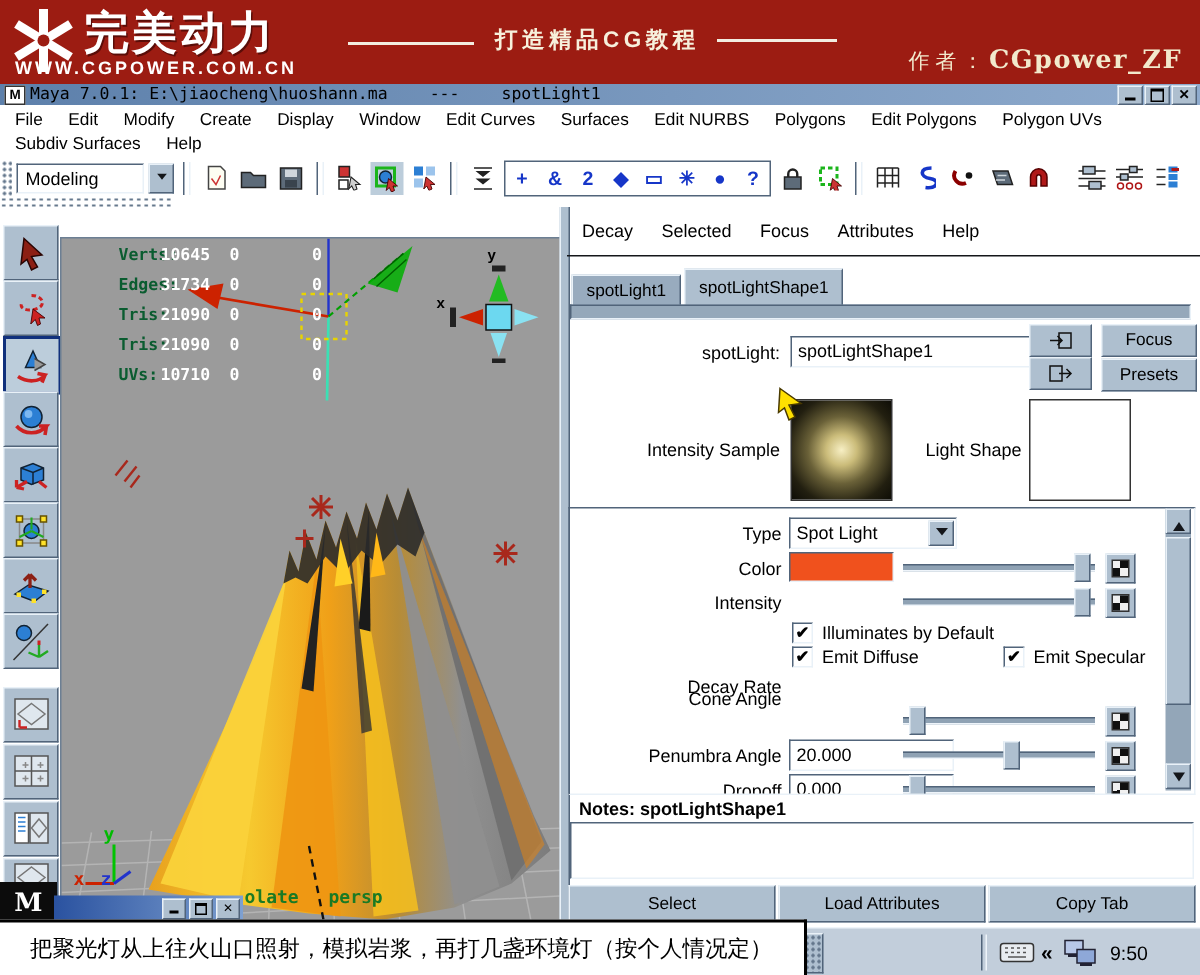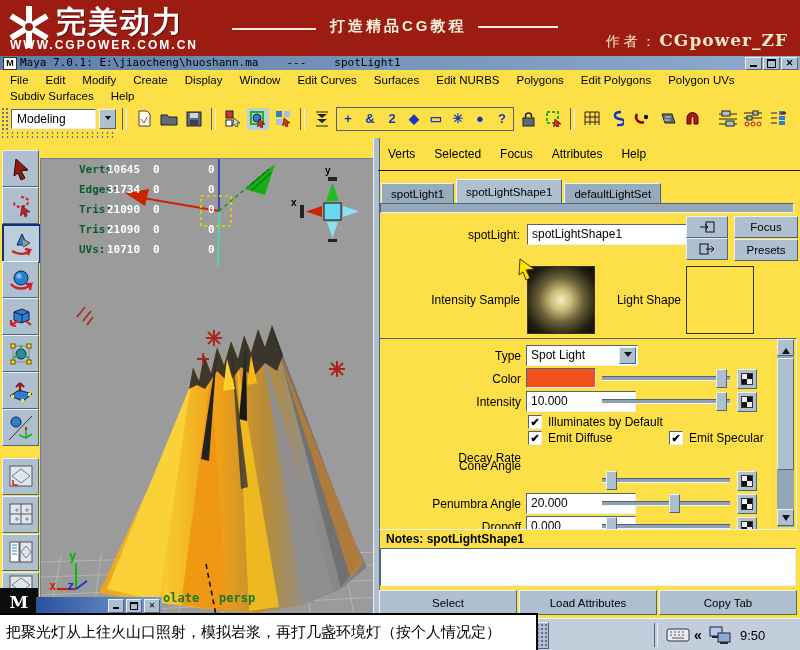--- a/index.html
+++ b/index.html
@@ -1,16 +1,16 @@
 <!DOCTYPE html>
 <html><head>
 <meta charset="utf-8">
 <style>
   html,body{margin:0;padding:0;background:#555;}
-  .app{position:relative;width:800px;height:650px;background:#fde047;overflow:hidden;
+  .app{position:relative;width:800px;height:650px;background:#ffffff;overflow:hidden;
        font-family:"Liberation Sans",sans-serif;color:#000;}
   .abs{position:absolute;}
   .raised{background:#aebfcf;border:1px solid;border-color:#e9f1f8 #51647a #51647a #e9f1f8;}
   .sunken{border:1px solid;border-color:#51647a #e9f1f8 #e9f1f8 #51647a;}
   .btn{display:flex;align-items:center;justify-content:center;cursor:default;font-size:11.5px;}
   .white{background:#fff;}
   .menu-item{font-size:11.5px;padding:1px 2px;white-space:nowrap;}
   .mono{font-family:"DejaVu Sans Mono",monospace;}
   
   .banner{left:0;top:0;width:800px;height:56px;background:#9c1c12;}
@@ -66,21 +66,21 @@
   .checker i{display:block;width:10px;height:10px;margin:3px auto;
      background:conic-gradient(#101010 0 25%,#f0f0f0 0 50%,#101010 0 75%,#f0f0f0 0);border:1px solid #333;}
   .cb{width:12px;height:12px;background:#fff;display:flex;align-items:center;justify-content:center;
       font-size:11px;font-weight:bold;line-height:10px;}
   .cblabel{font-size:12px;margin-left:6px;white-space:nowrap;}
   .scroll-arrow{width:0;height:0;border:4px solid transparent;}
   .up{border-bottom:6px solid #14161a;margin-top:2px;}
   .down{border-top:6px solid #14161a;margin-top:5px;}
   
   .caption{left:0;top:613px;width:538px;height:37px;background:#fff;border-top:2px solid #000;border-right:2px solid #000;
-      font-size:15px;display:flex;align-items:center;padding-left:6px;box-sizing:border-box;z-index:30;}
+      font-size:15px;display:flex;align-items:center;padding-left:20px;box-sizing:border-box;z-index:30;}
   .taskbar{left:0;top:618px;width:800px;height:32px;background:#c2cedb;border-top:1px solid #eef4fa;z-index:10;}
   .minibar{left:36px;top:597px;width:126px;height:17px;background:linear-gradient(90deg,#2a52a0,#7ea0d0);display:flex;align-items:center;justify-content:flex-end;z-index:5;}
   .mini-btn{width:14px;height:12px;margin-right:2px;font-size:8px;}
   .mayalogo{left:0;top:588px;width:38px;height:27px;background:#0c0c0c;color:#fff;display:flex;align-items:center;justify-content:center;
       font-family:"DejaVu Serif",serif;font-weight:bold;font-size:17px;z-index:4;}
 </style>
 </head>
 <body>
 
 <div class="app">
@@ -523,32 +523,31 @@
     <span class="abs mono" style="left:8px;top:420px;color:#cc2200;font-weight:bold;font-size:12px">x</span>
     <span class="abs mono" style="left:26px;top:420px;color:#2233cc;font-weight:bold;font-size:12px">z</span>
     
     <span class="vp-green" style="left:122px;top:432px">olate</span>
     <span class="vp-green" style="left:178px;top:432px">persp</span>
   </div>
 
   <div class="abs ae-sep"></div>
 
   <div class="abs ae-menus">
-    <span class="menu-item" style="font-size:12px">Verts</span>
+    <span class="menu-item" style="font-size:12px">Decay</span>
     <span class="menu-item" style="font-size:12px">Selected</span>
     <span class="menu-item" style="font-size:12px">Focus</span>
     <span class="menu-item" style="font-size:12px">Attributes</span>
     <span class="menu-item" style="font-size:12px">Help</span>
   </div>
   <div class="abs ae-line"></div>
 
   <div class="abs tabs">
     <div class="tab">spotLight1</div>
     <div class="tab active">spotLightShape1</div>
-    <div class="tab">defaultLightSet</div>
   </div>
   <div class="abs sunken" style="left:380px;top:203px;width:412px;height:8px;background:#95a8ba"></div>
 
   <span class="aelabel" style="left:379px;top:228px">spotLight:</span>
   <div class="abs sunken field" style="left:527px;top:224px;width:150px;height:17px"><span>spotLightShape1</span></div>
   <div class="abs raised btn" style="left:686px;top:216px;width:40px;height:20px">
     <svg width="16" height="12">
         <rect x="7" y="1" width="8" height="10" fill="none" stroke="#111"></rect>
         <path d="M1 6 h8 m-3 -3 l3 3 -3 3" stroke="#111" fill="none"></path>
       </svg>
@@ -588,21 +587,20 @@
 
     <span class="aelabel" style="left:0px;top:33px">Color</span>
     <div class="abs sunken" style="left:146px;top:29px;width:68px;height:18px;background:#f0511d"></div>
     <div class="track" style="left:222px;top:37px;width:128px"></div>
     <div class="abs raised thumb" style="left:336px;top:30px"></div>
     <div class="abs raised btn checker" style="left:357px;top:30px">
         <i></i>
       </div>
 
     <span class="aelabel" style="left:0px;top:56px">Intensity</span>
-    <div class="abs sunken field white" style="left:146px;top:52px;width:100px;height:17px"><span>10.000</span></div>
     <div class="track" style="left:222px;top:60px;width:128px"></div>
     <div class="abs raised thumb" style="left:336px;top:53px"></div>
     <div class="abs raised btn checker" style="left:357px;top:53px">
         <i></i>
       </div>
 
     <div class="abs" style="left:148px;top:76px;display:flex;align-items:center">
       <div class="cb sunken">
           <span>✔</span>
         </div>

